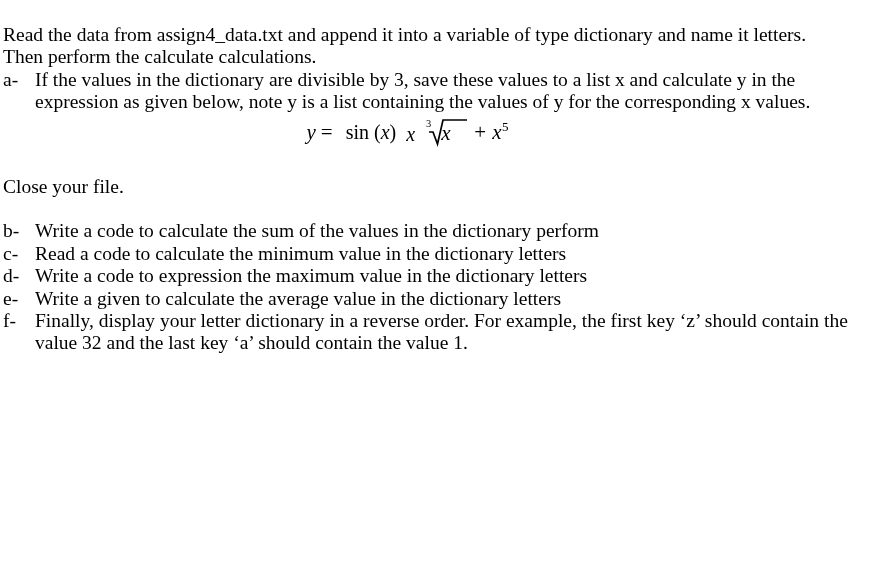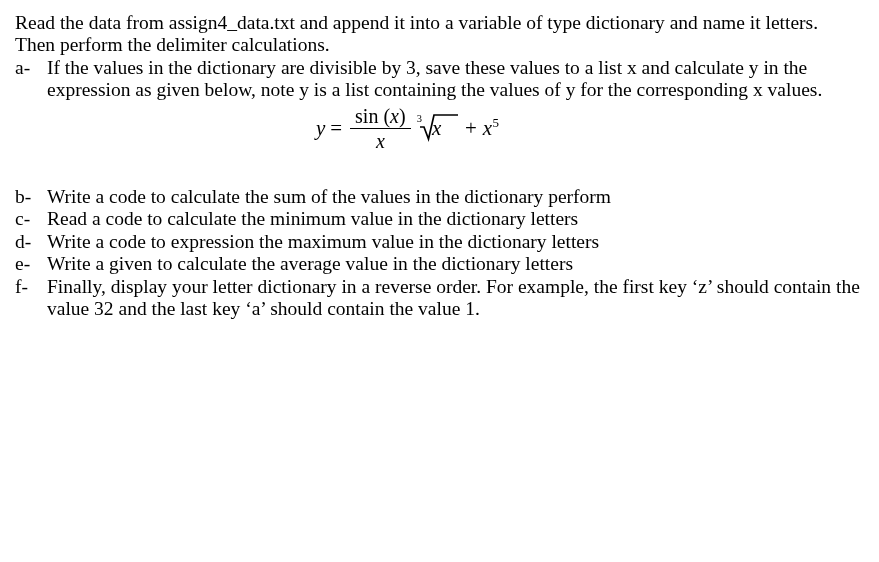--- a/index.html
+++ b/index.html
@@ -15,22 +15,23 @@
     font-family: "Liberation Serif", "DejaVu Serif", serif;
     font-size: 19.5px;
     line-height: 22.4px;
     color: #000000;
     -webkit-font-smoothing: antialiased;
   }
   .page {
     position: relative;
     width: 879px;
     height: 458px;
-    padding: 12px;
+    padding: 0;
     box-sizing: border-box;
+    margin-top: 24px;
   }
   .para {
     margin: 0;
     padding: 0 0 0 3px;
     text-align: left;
   }
   .list {
     margin: 0;
     padding: 0;
     list-style: none;
@@ -79,21 +80,21 @@
   .mo {
     font-style: normal;
     padding: 0 6px;
   }
   .eq {
     font-style: normal;
     padding: 0 7px 0 5px;
   }
   .frac {
     display: inline-flex;
-    flex-direction: column;
+    flex-direction: row;
     align-items: center;
     justify-content: center;
     vertical-align: middle;
     margin: 0 1px;
   }
   .frac .num {
     display: block;
     padding: 0 5px 2px 5px;
     font-size: 20px;
     white-space: nowrap;
@@ -156,21 +157,21 @@
     line-height: 0;
     margin-left: 0.5px;
   }
 </style>
 </head>
 <body>
 
 <div class="page">
 
   <p class="para">Read the data from assign4_data.txt and append it into a variable of type dictionary and name it letters.</p>
-  <p class="para">Then perform the delimiter calculations.</p>
+  <p class="para">Then perform the calculate calculations.</p>
 
   <ul class="list">
     <li class="list-item">
       <span class="marker">a-</span>
       <span class="item-text">If the values in the dictionary are divisible by 3, save these values to a list x and calculate y in the expression as given below, note y is a list containing the values of y for the corresponding x values.</span>
     </li>
   </ul>
 
   <div class="formula-block">
     <span class="formula">
@@ -188,20 +189,21 @@
             <path d="M1 14 L5 14 L9.5 26 L15 2 L39 2" fill="none" stroke="#000" stroke-width="1.7" stroke-linejoin="miter" stroke-linecap="butt"></path>
           </svg>
           <span class="rad-content mi">x</span>
         </span>
       </span>
       <span class="mo">+</span>
       <span class="pow"><span class="mi">x</span><sup>5</sup></span>
     </span>
   </div>
 
+  <p class="para">Close your file.</p>
 
   <div class="blank-line"></div>
 
 
   <ul class="list">
     <li class="list-item">
       <span class="marker">b-</span>
       <span class="item-text">Write a code to calculate the sum of the values in the dictionary perform</span>
     </li>
     <li class="list-item">

